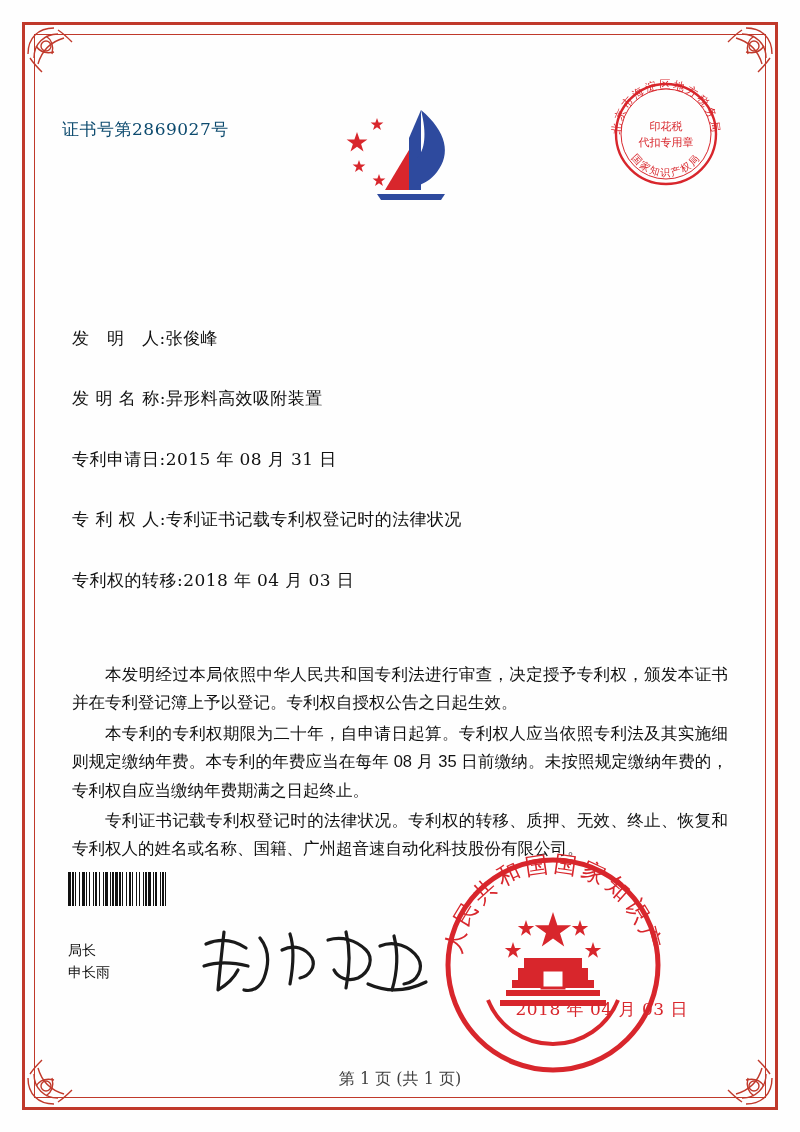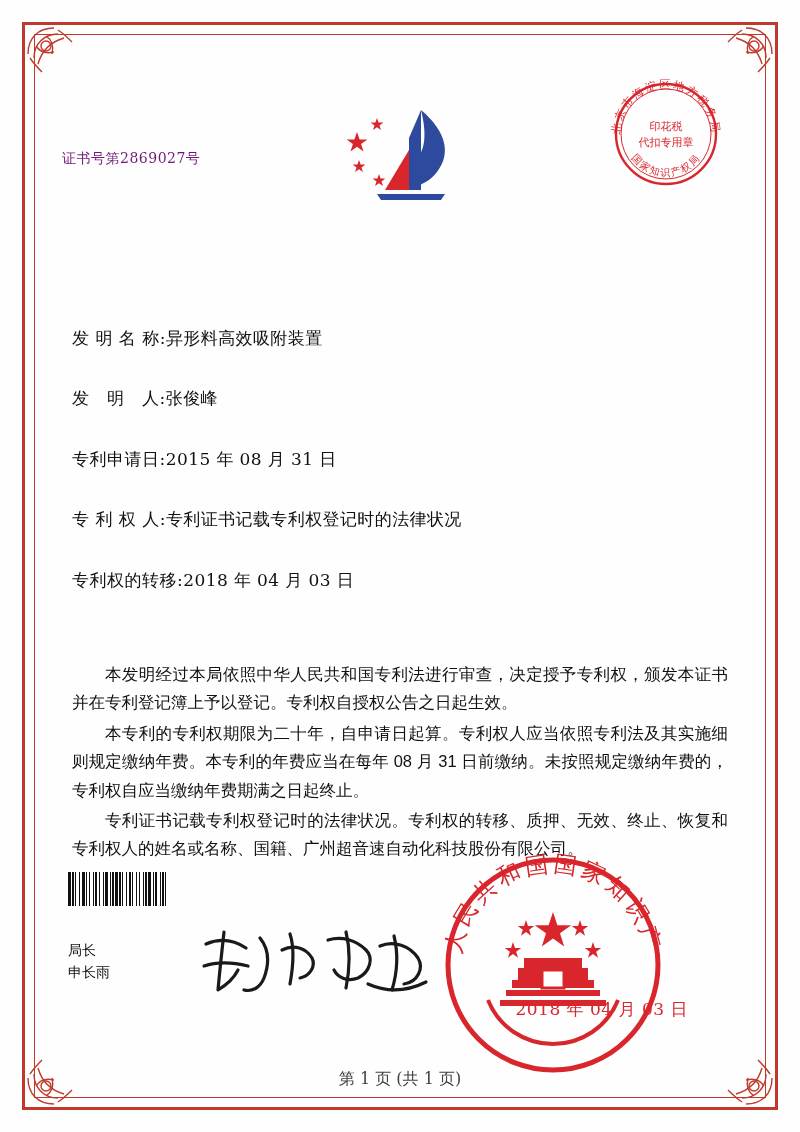--- a/index.html
+++ b/index.html
@@ -51,25 +51,24 @@
     left: 60px;
     top: 60px;
     right: 60px;
     bottom: 50px;
   }
 
   .cert-number {
     position: absolute;
     left: 2px;
     top: 58px;
-    font-size: 14px;
+    font-size: 17px;
     letter-spacing: 0.5px;
-    color: #701a75;
-    font-family: "DejaVu Serif", serif;
-    margin-top: 32px;
+    color: #0c4a6e;
+    font-family: "DejaVu Serif", serif;
   }
 
   
   .logo {
     position: absolute;
     left: 50%;
     top: 38px;
     transform: translateX(-50%);
     width: 150px;
     height: 110px;
@@ -302,39 +301,39 @@
           <textPath href="#arcBottom" startOffset="50%" text-anchor="middle">国家知识产权局</textPath>
         </text>
         <text class="seal-text-top" x="64" y="60" font-size="11" text-anchor="middle">印花税</text>
         <text class="seal-text-top" x="64" y="76" font-size="11" text-anchor="middle">代扣专用章</text>
       </svg>
     </div>
 
 
     <div class="fields">
       <div class="field">
+        <span class="label">发　明　人:</span><span class="value">张俊峰</span>
+      </div>
+      <div class="field">
         <span class="label">发 明 名 称:</span><span class="value">异形料高效吸附装置</span>
-      </div>
-      <div class="field">
-        <span class="label">发　明　人:</span><span class="value">张俊峰</span>
       </div>
       <div class="field">
         <span class="label">专利申请日:</span><span class="value">2015 年 08 月 31 日</span>
       </div>
       <div class="field">
         <span class="label">专 利 权 人:</span><span class="value">专利证书记载专利权登记时的法律状况</span>
       </div>
       <div class="field">
         <span class="label">专利权的转移:</span><span class="value">2018 年 04 月 03 日</span>
       </div>
     </div>
 
     <div class="paragraphs">
       <p>本发明经过本局依照中华人民共和国专利法进行审查，决定授予专利权，颁发本证书并在专利登记簿上予以登记。专利权自授权公告之日起生效。</p>
-      <p>本专利的专利权期限为二十年，自申请日起算。专利权人应当依照专利法及其实施细则规定缴纳年费。本专利的年费应当在每年 08 月 31 日前缴纳。未按照规定缴纳年费的，专利权自应当缴纳年费期满之日起终止。</p>
+      <p>本专利的专利权期限为二十年，自申请日起算。专利权人应当依照专利法及其实施细则规定缴纳年费。本专利的年费应当在每年 08 月 35 日前缴纳。未按照规定缴纳年费的，专利权自应当缴纳年费期满之日起终止。</p>
       <p>专利证书记载专利权登记时的法律状况。专利权的转移、质押、无效、终止、恢复和专利权人的姓名或名称、国籍、广州超音速自动化科技股份有限公司。</p>
     </div>
 
     <div class="barcode" id="barcode">
         <i style="width:3px;background:#111"></i>
         <i style="width:1px;background:transparent"></i>
         <i style="width:2px;background:#111"></i>
         <i style="width:1px;background:transparent"></i>
         <i style="width:1px;background:#111"></i>
         <i style="width:3px;background:transparent"></i>

